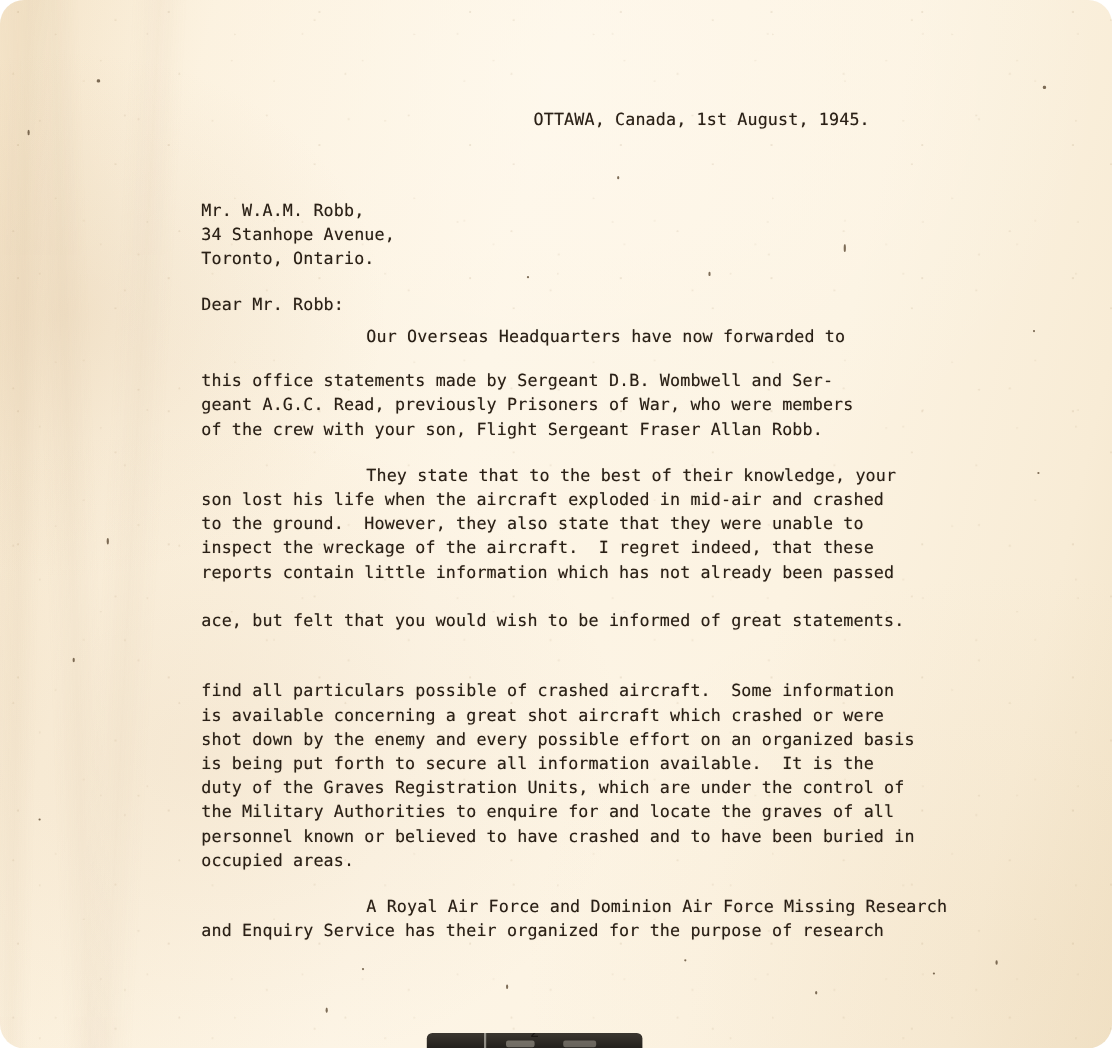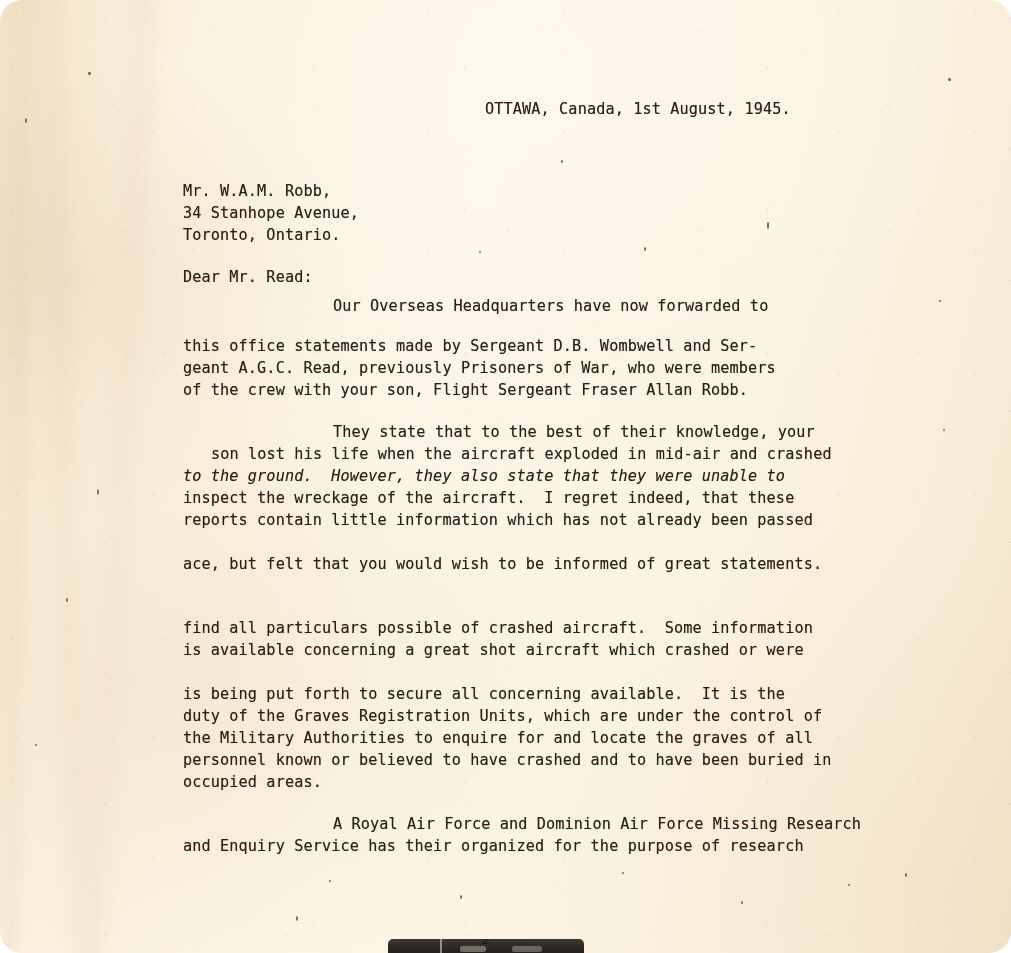--- a/index.html
+++ b/index.html
@@ -145,37 +145,38 @@
   <div id="creases"></div>
 
   <div id="text-layer">
 
     <div class="line datetime-line">OTTAWA, Canada, 1st August, 1945.</div>
 
     <div class="line addr-1">Mr. W.A.M. Robb,</div>
     <div class="line addr-2">34 Stanhope Avenue,</div>
     <div class="line addr-3">Toronto, Ontario.</div>
 
-    <div class="line salutation">Dear Mr. Read:</div>
+    <div class="line salutation">Dear Mr. Robb:</div>
 
     <div class="line body-line indent" style="top:295px;">Our Overseas Headquarters have now forwarded to</div>
     <div class="line body-line" style="top:335px;">this office statements made by Sergeant D.B. Wombwell and Ser-</div>
     <div class="line body-line" style="top:357px;">geant A.G.C. Read, previously Prisoners of War, who were members</div>
     <div class="line body-line" style="top:379px;">of the crew with your son, Flight Sergeant Fraser Allan Robb.</div>
 
     <div class="line body-line indent" style="top:421px;">They state that to the best of their knowledge, your</div>
-    <div class="line body-line" style="top:443px;margin-left:28px;">son lost his life when the aircraft exploded in mid-air and crashed</div>
-    <div class="line body-line" style="top:465px;font-style:italic;">to the ground.  However, they also state that they were unable to</div>
+    <div class="line body-line" style="top:443px;">son lost his life when the aircraft exploded in mid-air and crashed</div>
+    <div class="line body-line" style="top:465px;">to the ground.  However, they also state that they were unable to</div>
     <div class="line body-line" style="top:487px;">inspect the wreckage of the aircraft.  I regret indeed, that these</div>
     <div class="line body-line" style="top:509px;text-align:right;">reports contain little information which has not already been passed</div>
     <div class="line body-line" style="top:553px;">ace, but felt that you would wish to be informed of great statements.</div>
 
     <div class="line body-line" style="top:617px;">find all particulars possible of crashed aircraft.  Some information</div>
     <div class="line body-line" style="top:639px;">is available concerning a great shot aircraft which crashed or were</div>
-    <div class="line body-line" style="top:683px;">is being put forth to secure all concerning available.  It is the</div>
+    <div class="line body-line" style="top:661px;">shot down by the enemy and every possible effort on an organized basis</div>
+    <div class="line body-line" style="top:683px;">is being put forth to secure all information available.  It is the</div>
     <div class="line body-line" style="top:705px;">duty of the Graves Registration Units, which are under the control of</div>
     <div class="line body-line" style="top:727px;">the Military Authorities to enquire for and locate the graves of all</div>
     <div class="line body-line" style="top:749px;">personnel known or believed to have crashed and to have been buried in</div>
     <div class="line body-line" style="top:771px;">occupied areas.</div>
 
     <div class="line body-line indent" style="top:813px;">A Royal Air Force and Dominion Air Force Missing Research</div>
     <div class="line body-line" style="top:835px;">and Enquiry Service has their organized for the purpose of research</div>
 
   </div>
 

